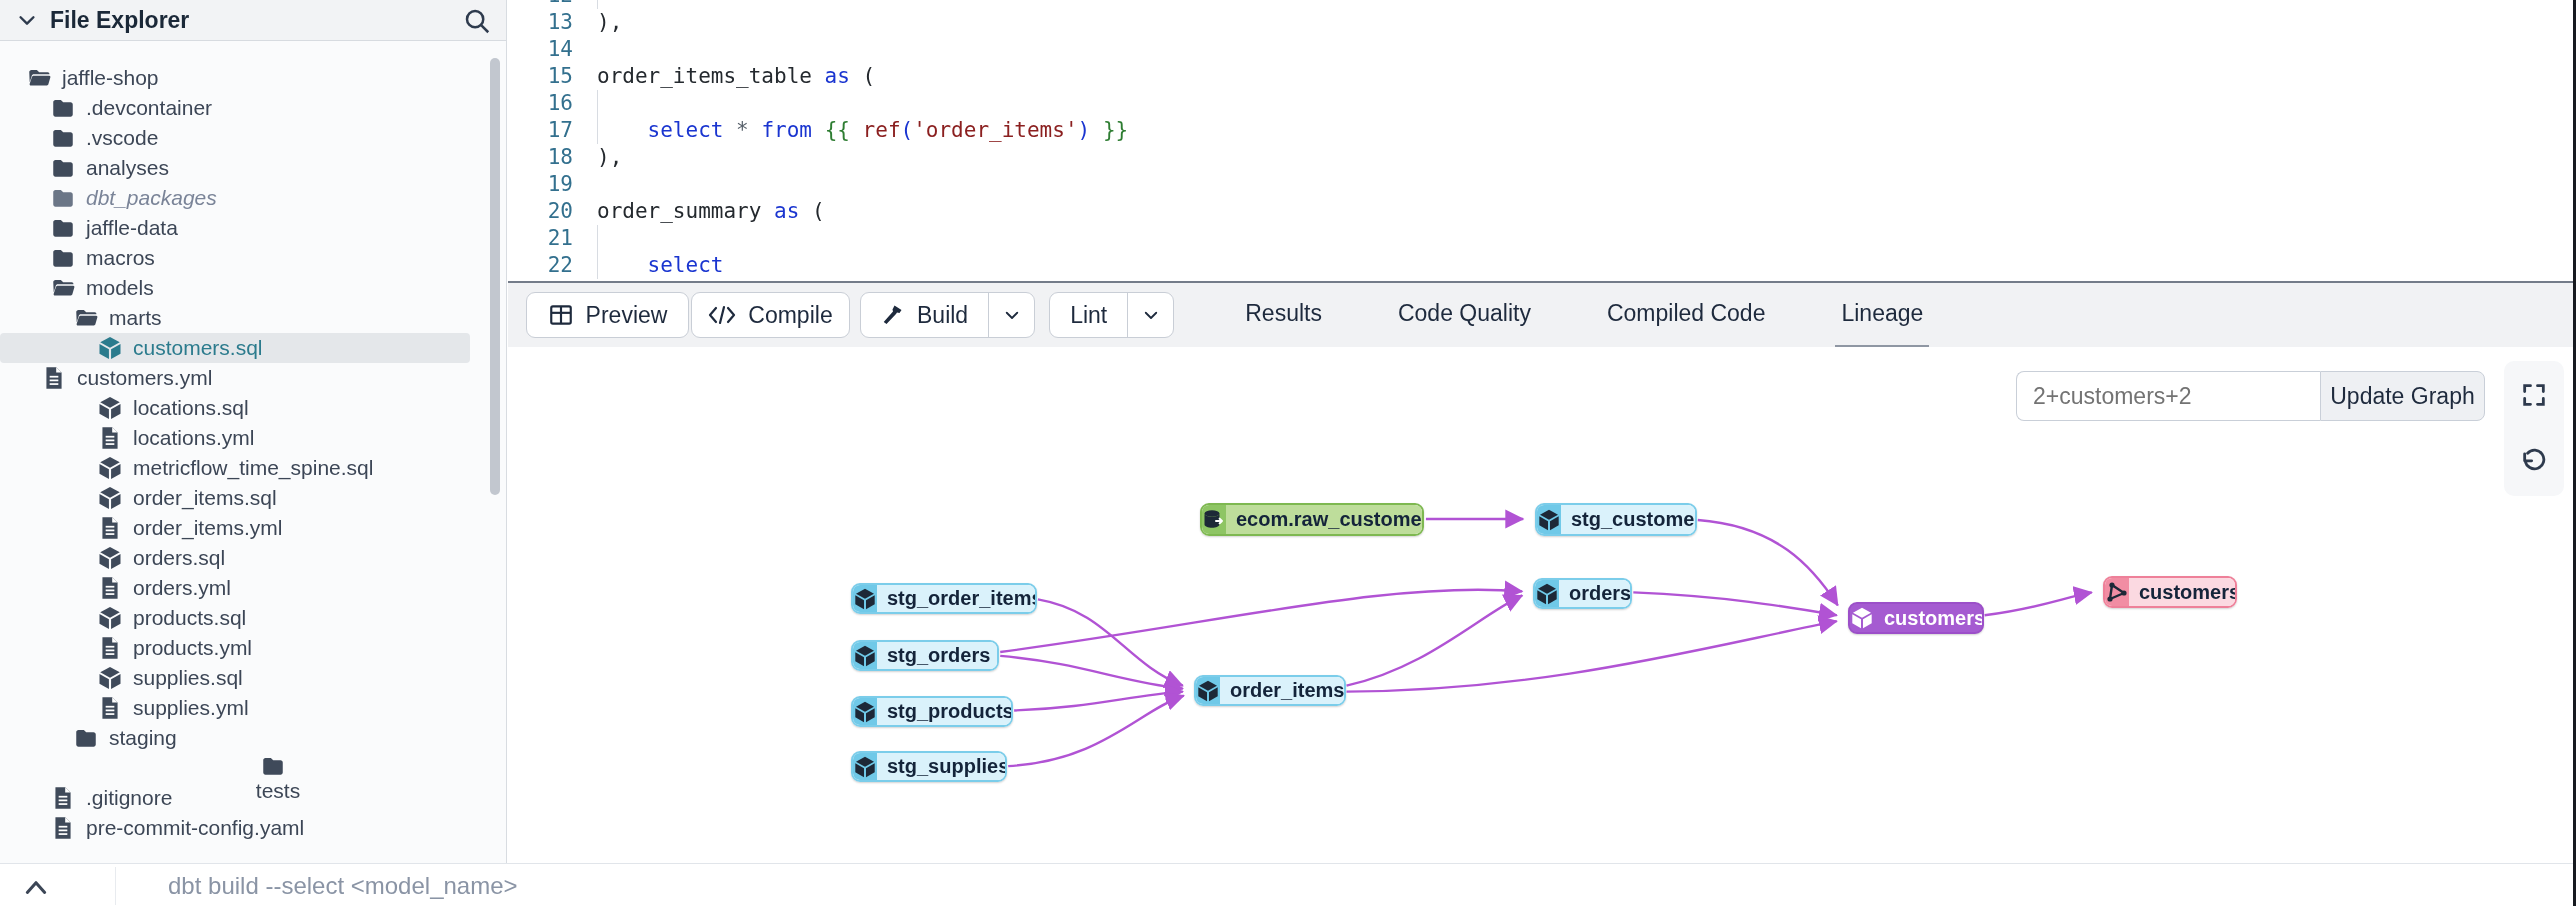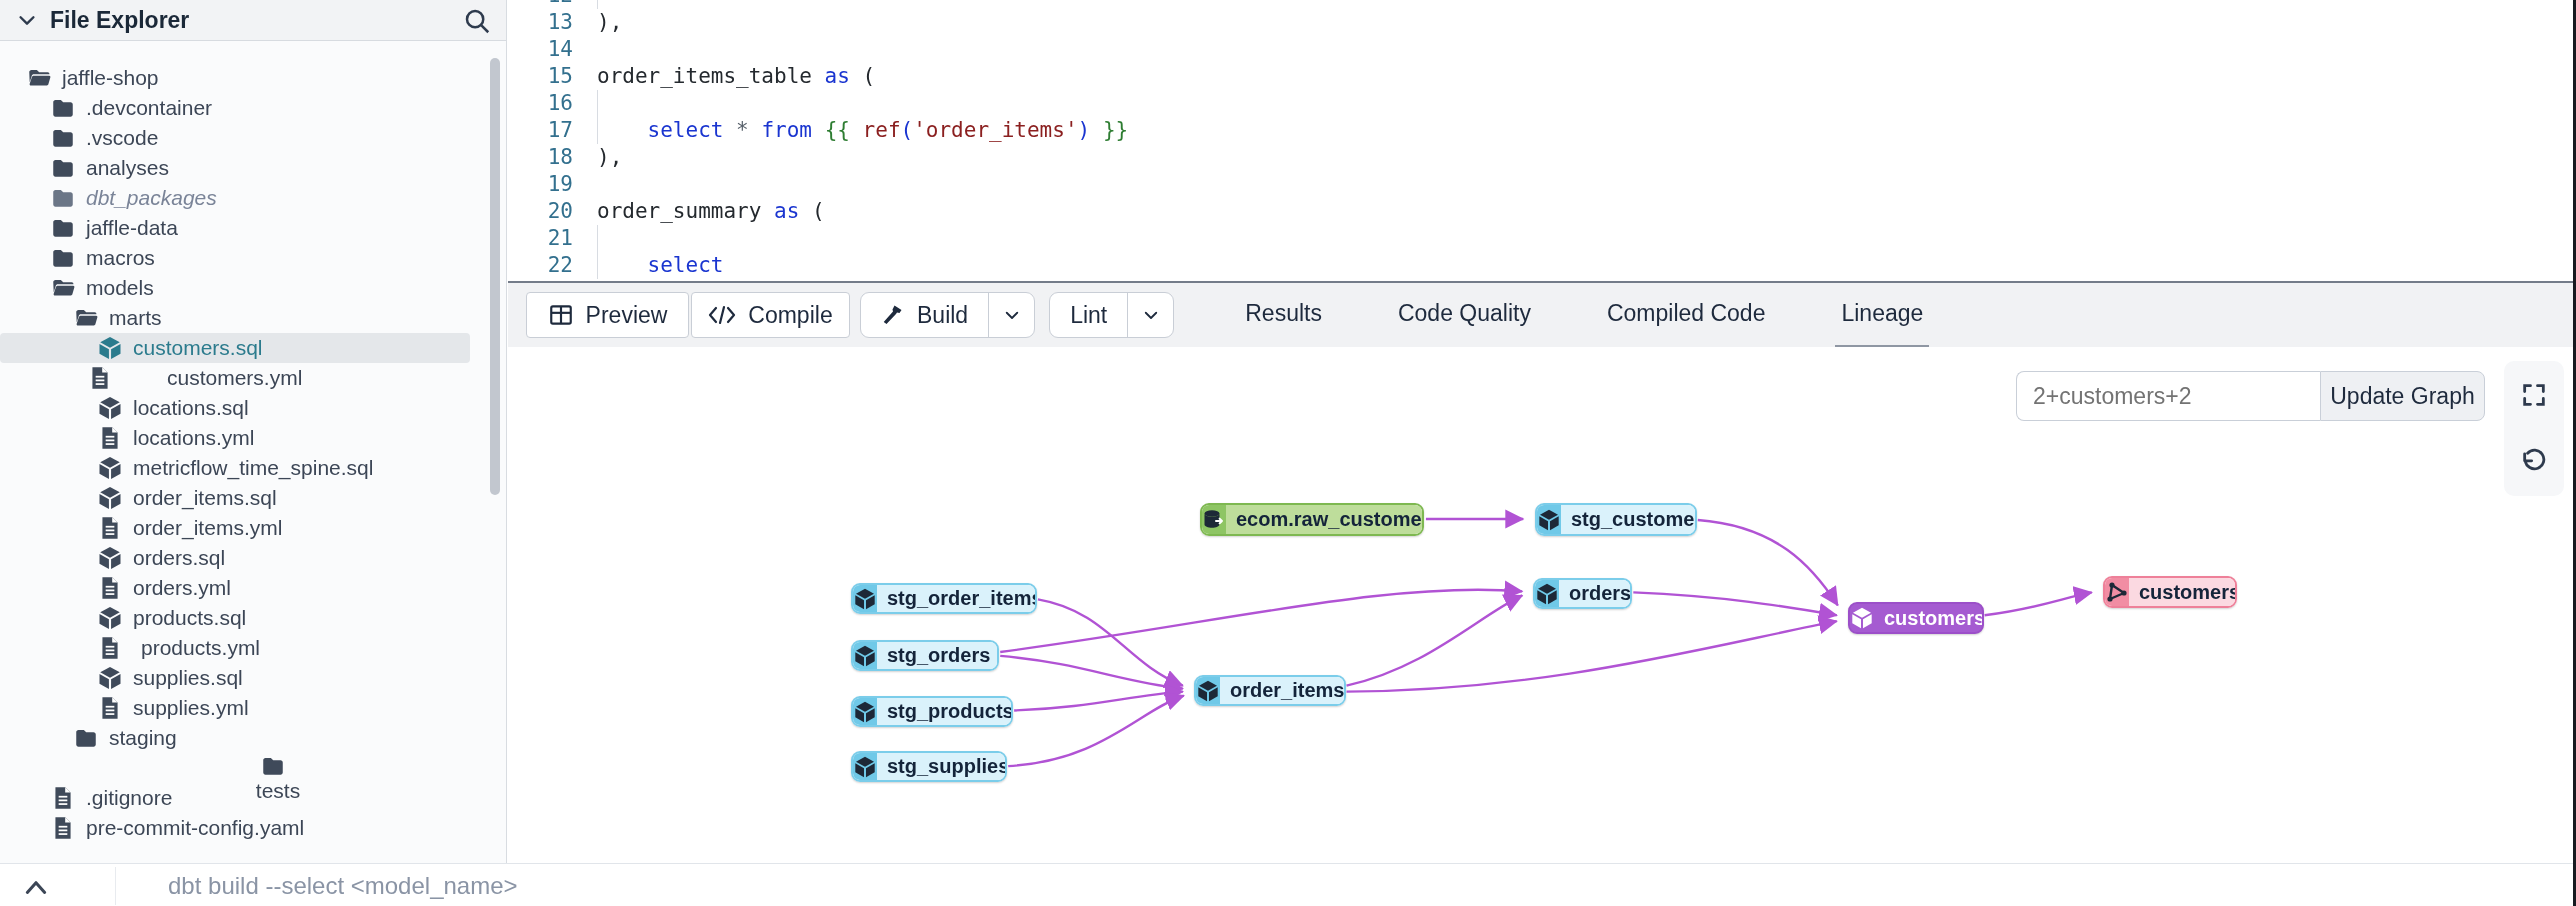--- a/index.html
+++ b/index.html
@@ -31,21 +31,21 @@
   .lnum { width:65px; text-align:right; color:#33708e; flex:0 0 65px; }
   .lcontent { margin-left:24px; position:relative; }
   .cline.guide .lcontent::before { content:""; position:absolute; left:0; top:0; bottom:0;
     width:1px; background:#d8dce2; }
   .tp { color:#24292e; } .tk { color:#1a35d0; } .to { color:#57606a; }
   .tj { color:#2e7d32; } .tr { color:#8b2020; } .ts { color:#8b2020; } .tb { color:#1a35d0; }
 
   
   #toolbar { position:absolute; left:508px; top:281px; width:2068px; height:66px;
     background:#f1f2f4; border-top:2px solid #747c89; display:flex; align-items:center; }
-  .btn { height:46px; background:#fff; border:1px solid #c9ced6; border-radius:4px;
+  .btn { height:46px; background:#fff; border:1px solid #c9ced6; border-radius:9px;
     display:flex; align-items:center; justify-content:center; font-size:23px; color:#1e2a3d;
     cursor:pointer; }
   .btn .bicon { margin-right:12px; display:flex; align-items:center; }
   .btn-split { display:flex; height:46px; background:#fff; border:1px solid #c9ced6;
     border-radius:9px; overflow:hidden; }
   .btn-split .main { display:flex; align-items:center; padding:0 20px; font-size:23px;
     color:#1e2a3d; cursor:pointer; }
   .btn-split .main .bicon { margin-right:12px; display:flex; }
   .btn-split .dd { width:46px; display:flex; align-items:center; justify-content:center;
     border-left:1px solid #c9ced6; cursor:pointer; }
@@ -174,21 +174,21 @@
       <div class="trow selected" style="padding-left: 97px;">
         <span class="ticon"><svg viewBox="0 0 24 24" width="26" height="26">
             <g fill="#2b7b8d">
               <path d="M12 1.8l9 5-9 5-9-5z"></path>
               <path d="M2.3 8.3l8.7 4.9v9l-8.7-5z"></path>
               <path d="M21.7 8.3l-8.7 4.9v9l8.7-5z"></path>
             </g>
           </svg></span>
         <span>customers.sql</span>
       </div>
-      <div class="trow" style="padding-left: 87px; gap: 44px;">
+      <div class="trow" style="padding-left: 41px;">
         <span class="ticon"><svg viewBox="0 0 24 24" width="26" height="26">
             <path fill="#3f4a5a" d="M5 2h9l5 5v15H5z"></path>
             <path fill="#fff" d="M14 2l5 5h-5z"></path>
             <rect x="8" y="10" width="8" height="1.6" fill="#fff"></rect>
             <rect x="8" y="13.4" width="8" height="1.6" fill="#fff"></rect>
             <rect x="8" y="16.8" width="8" height="1.6" fill="#fff"></rect>
           </svg></span>
         <span>customers.yml</span>
       </div>
       <div class="trow" style="padding-left: 97px;">
@@ -264,21 +264,21 @@
       <div class="trow" style="padding-left: 97px;">
         <span class="ticon"><svg viewBox="0 0 24 24" width="26" height="26">
             <g fill="#3f4a5a">
               <path d="M12 1.8l9 5-9 5-9-5z"></path>
               <path d="M2.3 8.3l8.7 4.9v9l-8.7-5z"></path>
               <path d="M21.7 8.3l-8.7 4.9v9l8.7-5z"></path>
             </g>
           </svg></span>
         <span>products.sql</span>
       </div>
-      <div class="trow" style="padding-left: 97px; gap: 8px;">
+      <div class="trow" style="padding-left: 97px;">
         <span class="ticon"><svg viewBox="0 0 24 24" width="26" height="26">
             <path fill="#3f4a5a" d="M5 2h9l5 5v15H5z"></path>
             <path fill="#fff" d="M14 2l5 5h-5z"></path>
             <rect x="8" y="10" width="8" height="1.6" fill="#fff"></rect>
             <rect x="8" y="13.4" width="8" height="1.6" fill="#fff"></rect>
             <rect x="8" y="16.8" width="8" height="1.6" fill="#fff"></rect>
           </svg></span>
         <span>products.yml</span>
       </div>
       <div class="trow" style="padding-left: 97px;">

